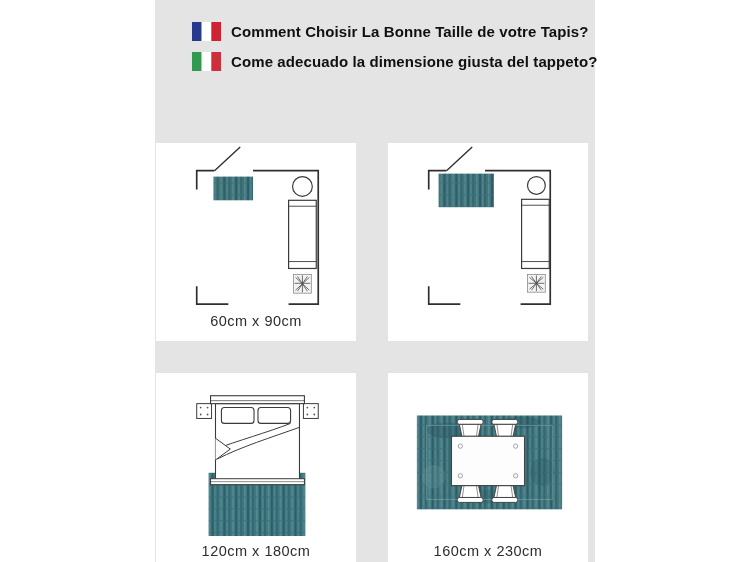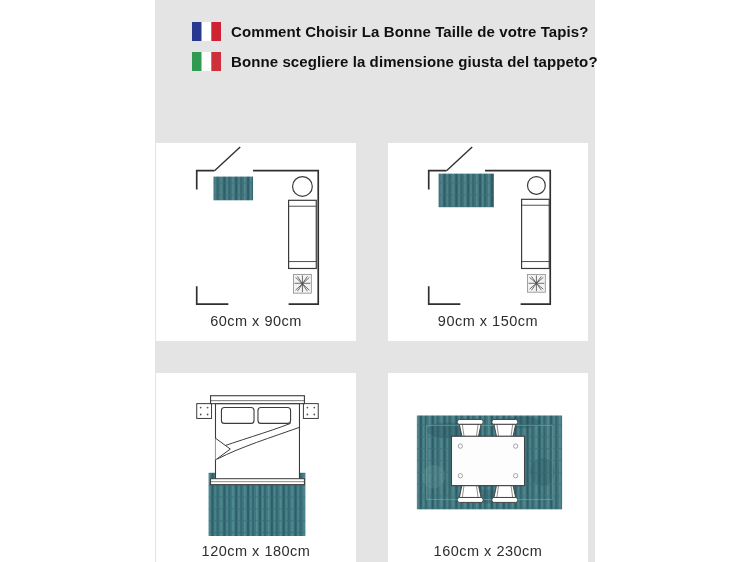--- a/index.html
+++ b/index.html
@@ -60,21 +60,21 @@
 
 
       <div class="h-row">
         <span class="flag">
           <svg viewBox="0 0 30 20" preserveAspectRatio="none">
             <rect x="0" y="0" width="10" height="20" fill="#2f9a50"></rect>
             <rect x="10" y="0" width="10" height="20" fill="#ffffff"></rect>
             <rect x="20" y="0" width="10" height="20" fill="#cd2f3b"></rect>
           </svg>
         </span>
-        <span class="h-text">Bonne scegliere la dimensione giusta del tappeto?</span>
+        <span class="h-text">Come adecuado la dimensione giusta del tappeto?</span>
       </div>
 
     </div>
 
     <div class="grid">
 
       <div class="panel">
         <svg class="diagram" viewBox="0 0 200 166">
           <defs>
             <pattern id="rug1" width="12" height="12" patternUnits="userSpaceOnUse">
@@ -136,21 +136,20 @@
           <g>
             <rect x="134" y="57" width="28" height="70" fill="#ffffff" stroke="#3a3a3a" stroke-width="1.2"></rect>
             <line x1="134" y1="63" x2="162" y2="63" stroke="#3a3a3a" stroke-width="0.9"></line>
             <line x1="134" y1="120" x2="162" y2="120" stroke="#3a3a3a" stroke-width="0.9"></line>
           </g>
           <g stroke="#4a4a4a" stroke-width="0.8" fill="none">
             <rect x="140" y="133" width="18" height="18" fill="#f3f3f3" stroke="#8a8a8a"></rect>
             <path d="M142,136 l14,12 M156,136 l-14,12 M149,134 v16 M141,142 h16 M144,135 l10,14 M154,135 l-10,14"></path>
           </g>
         </svg>
-        <div class="size-label">90cm x 150cm</div>
       </div>
 
       <div class="panel">
         <svg class="diagram" viewBox="0 0 200 166">
           <defs>
             <pattern id="rug3" width="12" height="12" patternUnits="userSpaceOnUse">
               <rect width="12" height="12" fill="#3f7880"></rect>
               <rect x="0" width="2" height="12" fill="#336872"></rect>
               <rect x="4" width="1.6" height="12" fill="#538b91"></rect>
               <rect x="7" width="2" height="12" fill="#2c5d69"></rect>

